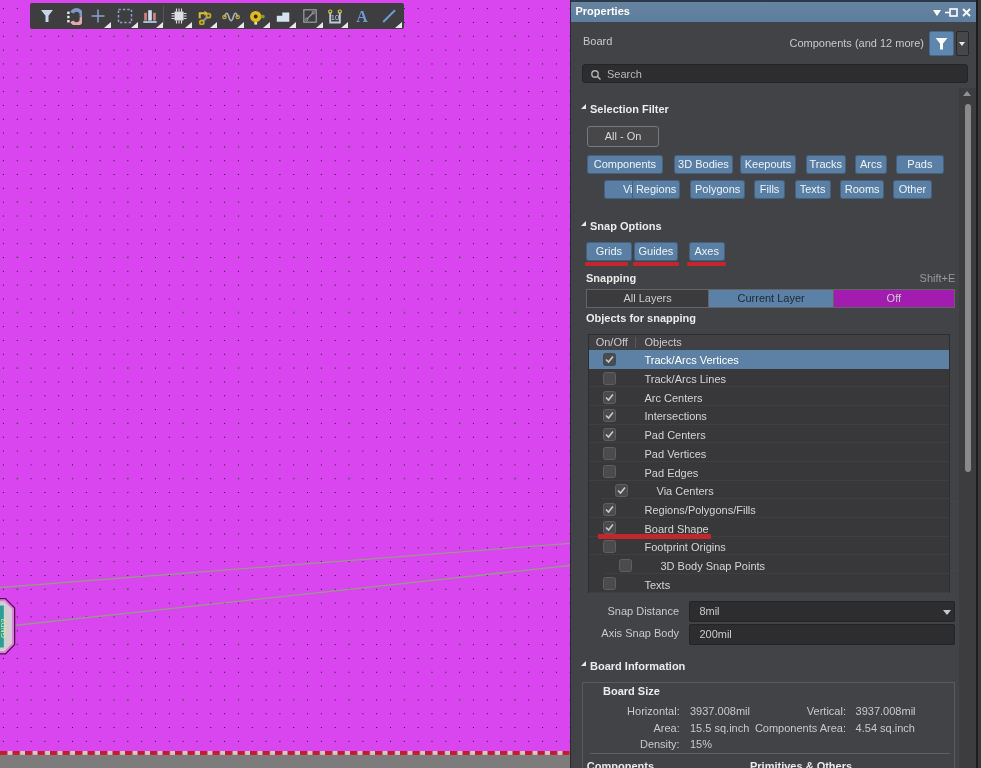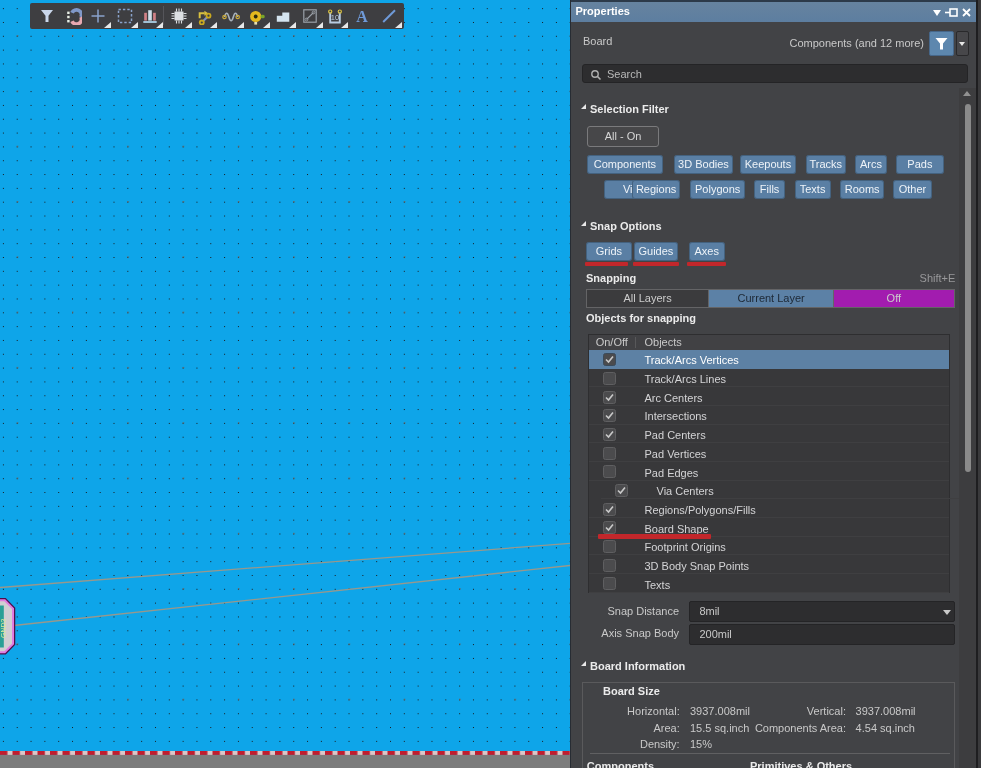--- a/index.html
+++ b/index.html
@@ -1,18 +1,18 @@
 <!DOCTYPE html>
 <html><head>
 <meta charset="utf-8">
 <style>
   * { margin:0; padding:0; box-sizing:border-box; }
   html,body { width:981px; height:768px; overflow:hidden; background:#000; font-family:"Liberation Sans", sans-serif; }
   .abs { position:absolute; }
-  #canvas { position:absolute; left:0; top:0; width:570px; height:768px; background:#0ea5e9; }
+  #canvas { position:absolute; left:0; top:0; width:570px; height:768px; background:#d946ef; }
   #panel { position:absolute; left:570px; top:0; width:411px; height:768px; background:#424346; overflow:hidden; }
   .lbl { position:absolute; font-size:11px; color:#c9c9c9; white-space:nowrap; }
   .bold { font-weight:bold; color:#ebebeb; }
   .tri { position:absolute; width:0; height:0; border-left:5px solid transparent; border-bottom:5px solid #e8e8e8; }
   .bbtn { position:absolute; height:19px; background:#5a7fa4; border-radius:3px; color:#eef3f8; font-size:11px; text-align:center; line-height:19px; box-shadow: inset 0 0 0 1px rgba(30,45,60,.35); }
   .redln { position:absolute; height:4px; background:#c2272b; border-radius:1px; }
   .inp { position:absolute; background:#2d2d2f; border:1px solid #242426; border-radius:2px; color:#c9c9c9; font-size:11px; }
 </style>
 </head>
 <body>
@@ -281,21 +281,21 @@
           <svg width="11" height="11" viewBox="0 0 11 11" style="position:absolute;left:0px;top:0px;">
             <path d="M2,5.5 L4.5,8 L9,2.5" fill="none" stroke="#c9c9c9" stroke-width="1.6"></path>
           </svg>
         </div>
         <div style="position:absolute;left:56px;top:4.4px;font-size:11px;color:#d4d4d6;">Board Shape</div>
       </div>
     <div style="position:absolute;left:0;top:202.00px;width:100%;height:18.67px;border-bottom:1px solid #3f3f41;">
         <div style="position:absolute;left:14px;top:3.2px;width:13px;height:13px;background:#4b4b4d;border:1px solid #5f5f61;border-radius:2.5px;"></div>
         <div style="position:absolute;left:56px;top:4.4px;font-size:11px;color:#d4d4d6;">Footprint Origins</div>
       </div>
-    <div style="position:absolute;left:0;top:220.67px;width:100%;height:18.67px;border-bottom:1px solid #3f3f41;">
+    <div style="position:absolute;left:16px;top:220.67px;width:100%;height:18.67px;border-bottom:1px solid #3f3f41;">
         <div style="position:absolute;left:14px;top:3.2px;width:13px;height:13px;background:#4b4b4d;border:1px solid #5f5f61;border-radius:2.5px;"></div>
         <div style="position:absolute;left:56px;top:4.4px;font-size:11px;color:#d4d4d6;">3D Body Snap Points</div>
       </div>
     <div style="position:absolute;left:0;top:239.34px;width:100%;height:18.67px;border-bottom:1px solid #3f3f41;">
         <div style="position:absolute;left:14px;top:3.2px;width:13px;height:13px;background:#4b4b4d;border:1px solid #5f5f61;border-radius:2.5px;"></div>
         <div style="position:absolute;left:56px;top:4.4px;font-size:11px;color:#d4d4d6;">Texts</div>
       </div>
   </div>
 
   <div class="redln" style="left:28px;top:534px;width:113px;height:4.5px;"></div>

